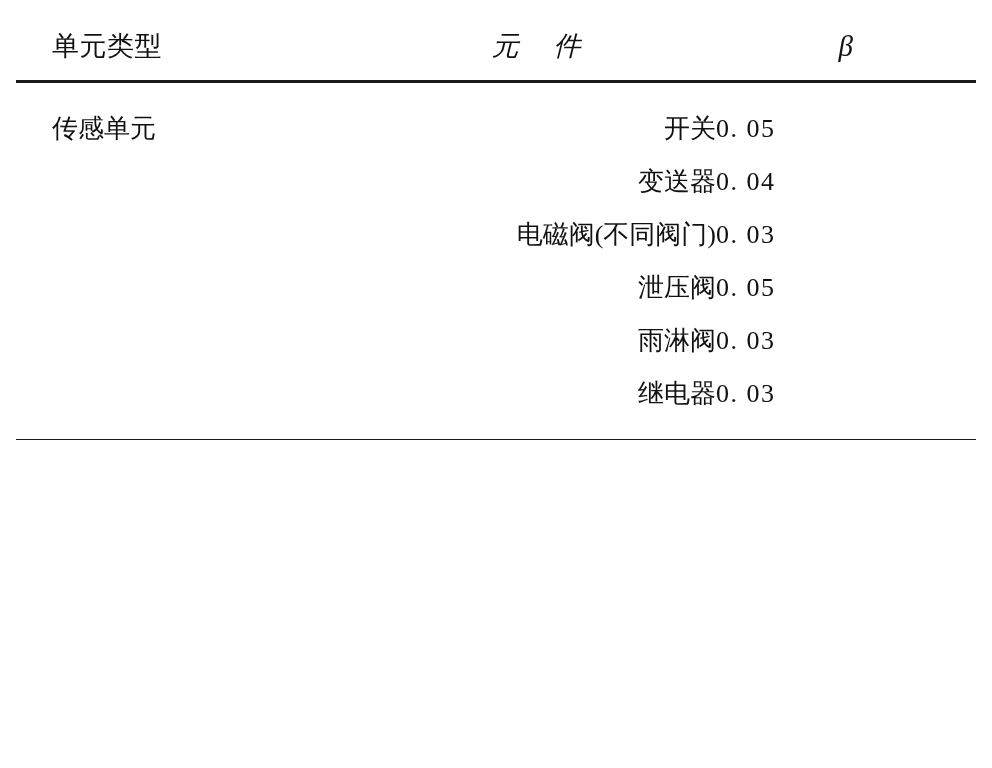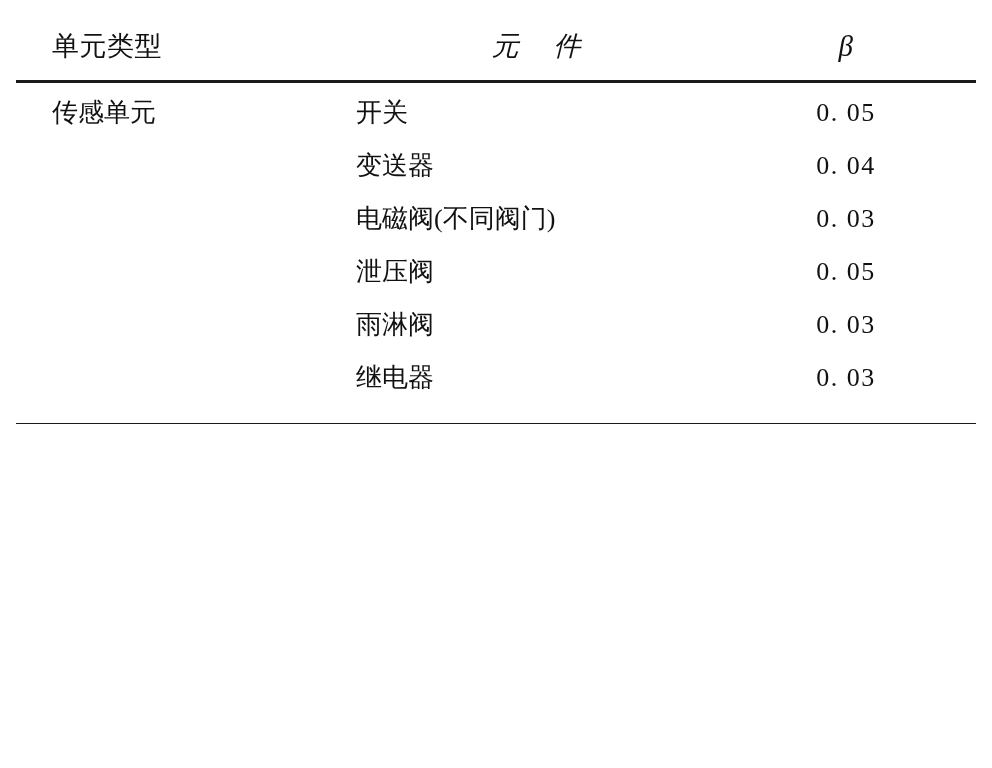--- a/index.html
+++ b/index.html
@@ -81,29 +81,28 @@
     font-size: 26px;
     padding: 9px 0;
     vertical-align: middle;
   }
   td.col-type {
     text-align: left;
     padding-left: 36px;
     white-space: nowrap;
   }
   td.col-comp {
-    text-align: left;
+    text-align: right;
     white-space: nowrap;
   }
   td.col-beta {
-    text-align: center;
     font-family: "Liberation Serif", "DejaVu Serif", serif;
     letter-spacing: 1.5px;
   }
-  tbody tr.first-body td { padding-top: 12px; }
+  tbody tr.first-body td { padding-top: 28px; }
   tbody tr.last-body td { padding-bottom: 18px; }
   .spacer-row td {
     height: 10px;
     padding: 0;
     font-size: 0;
     line-height: 0;
   }
 </style>
 </head>
 <body>

